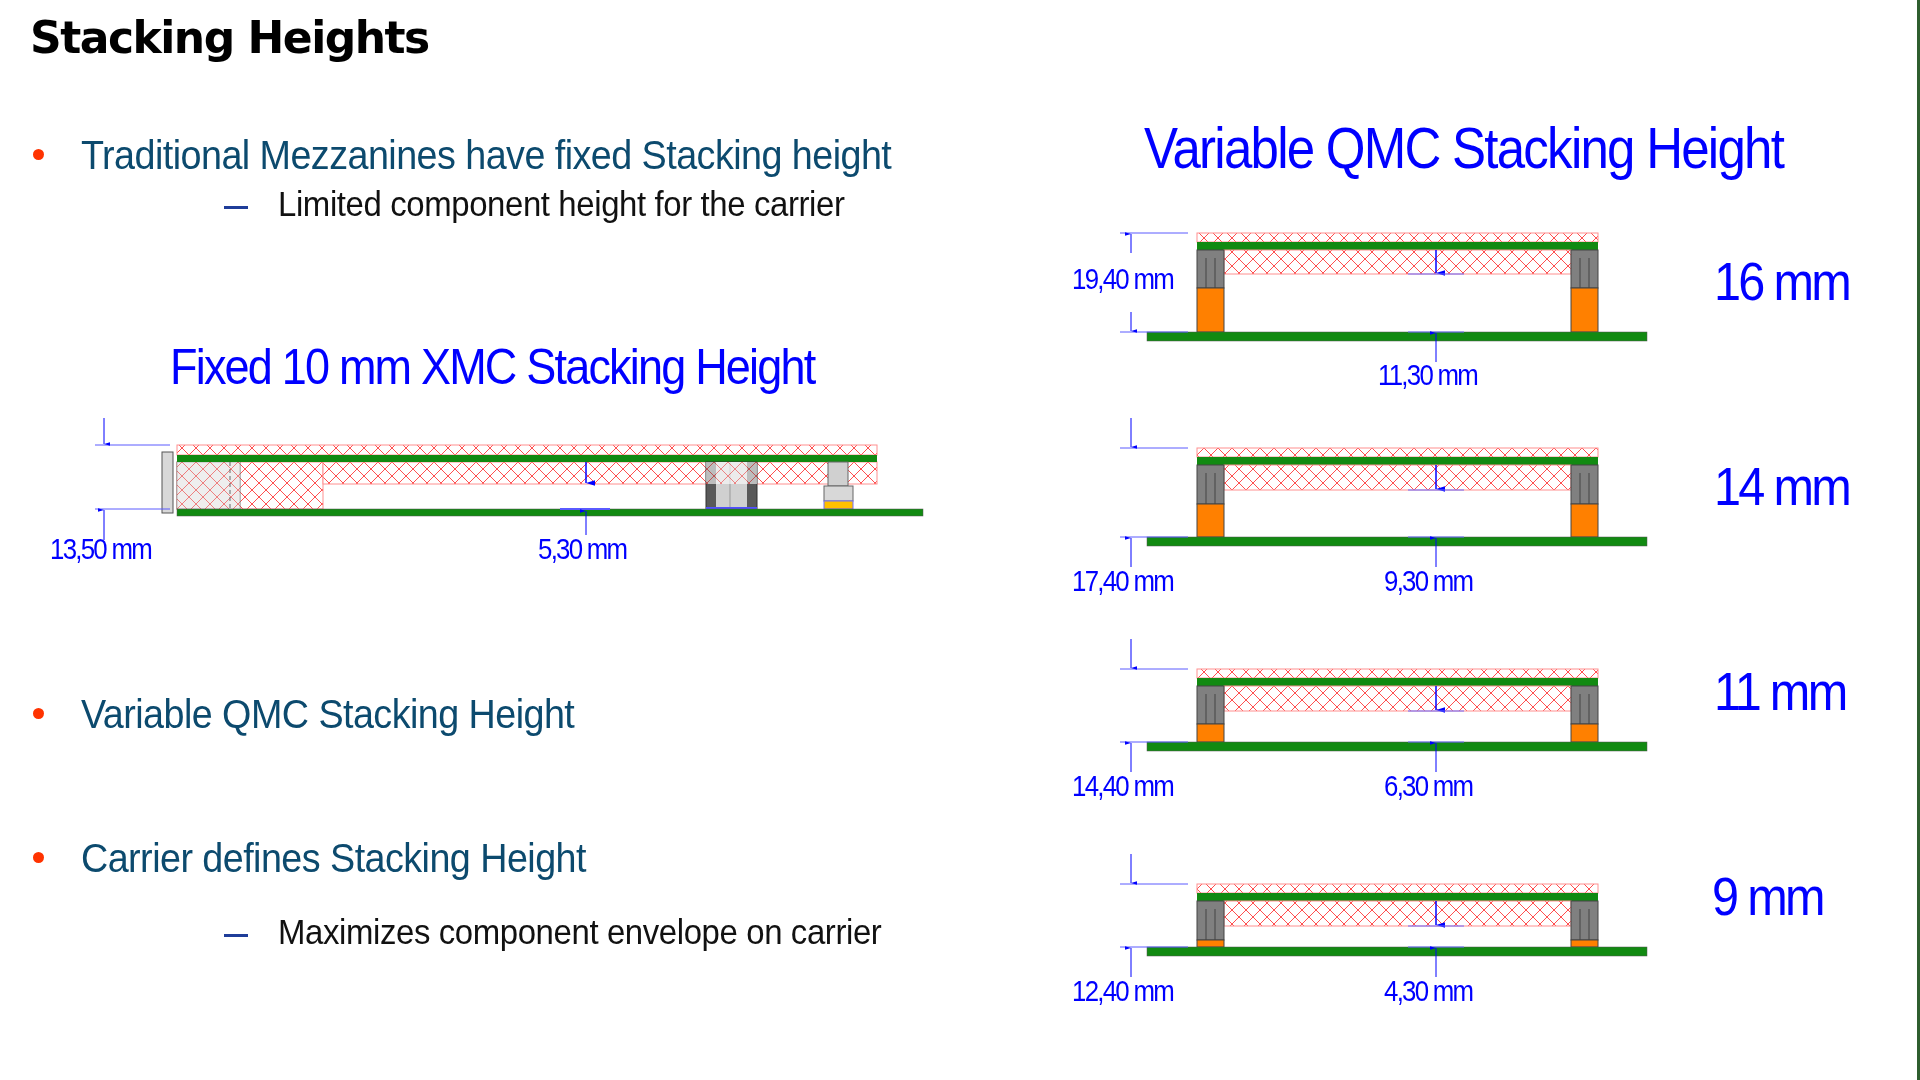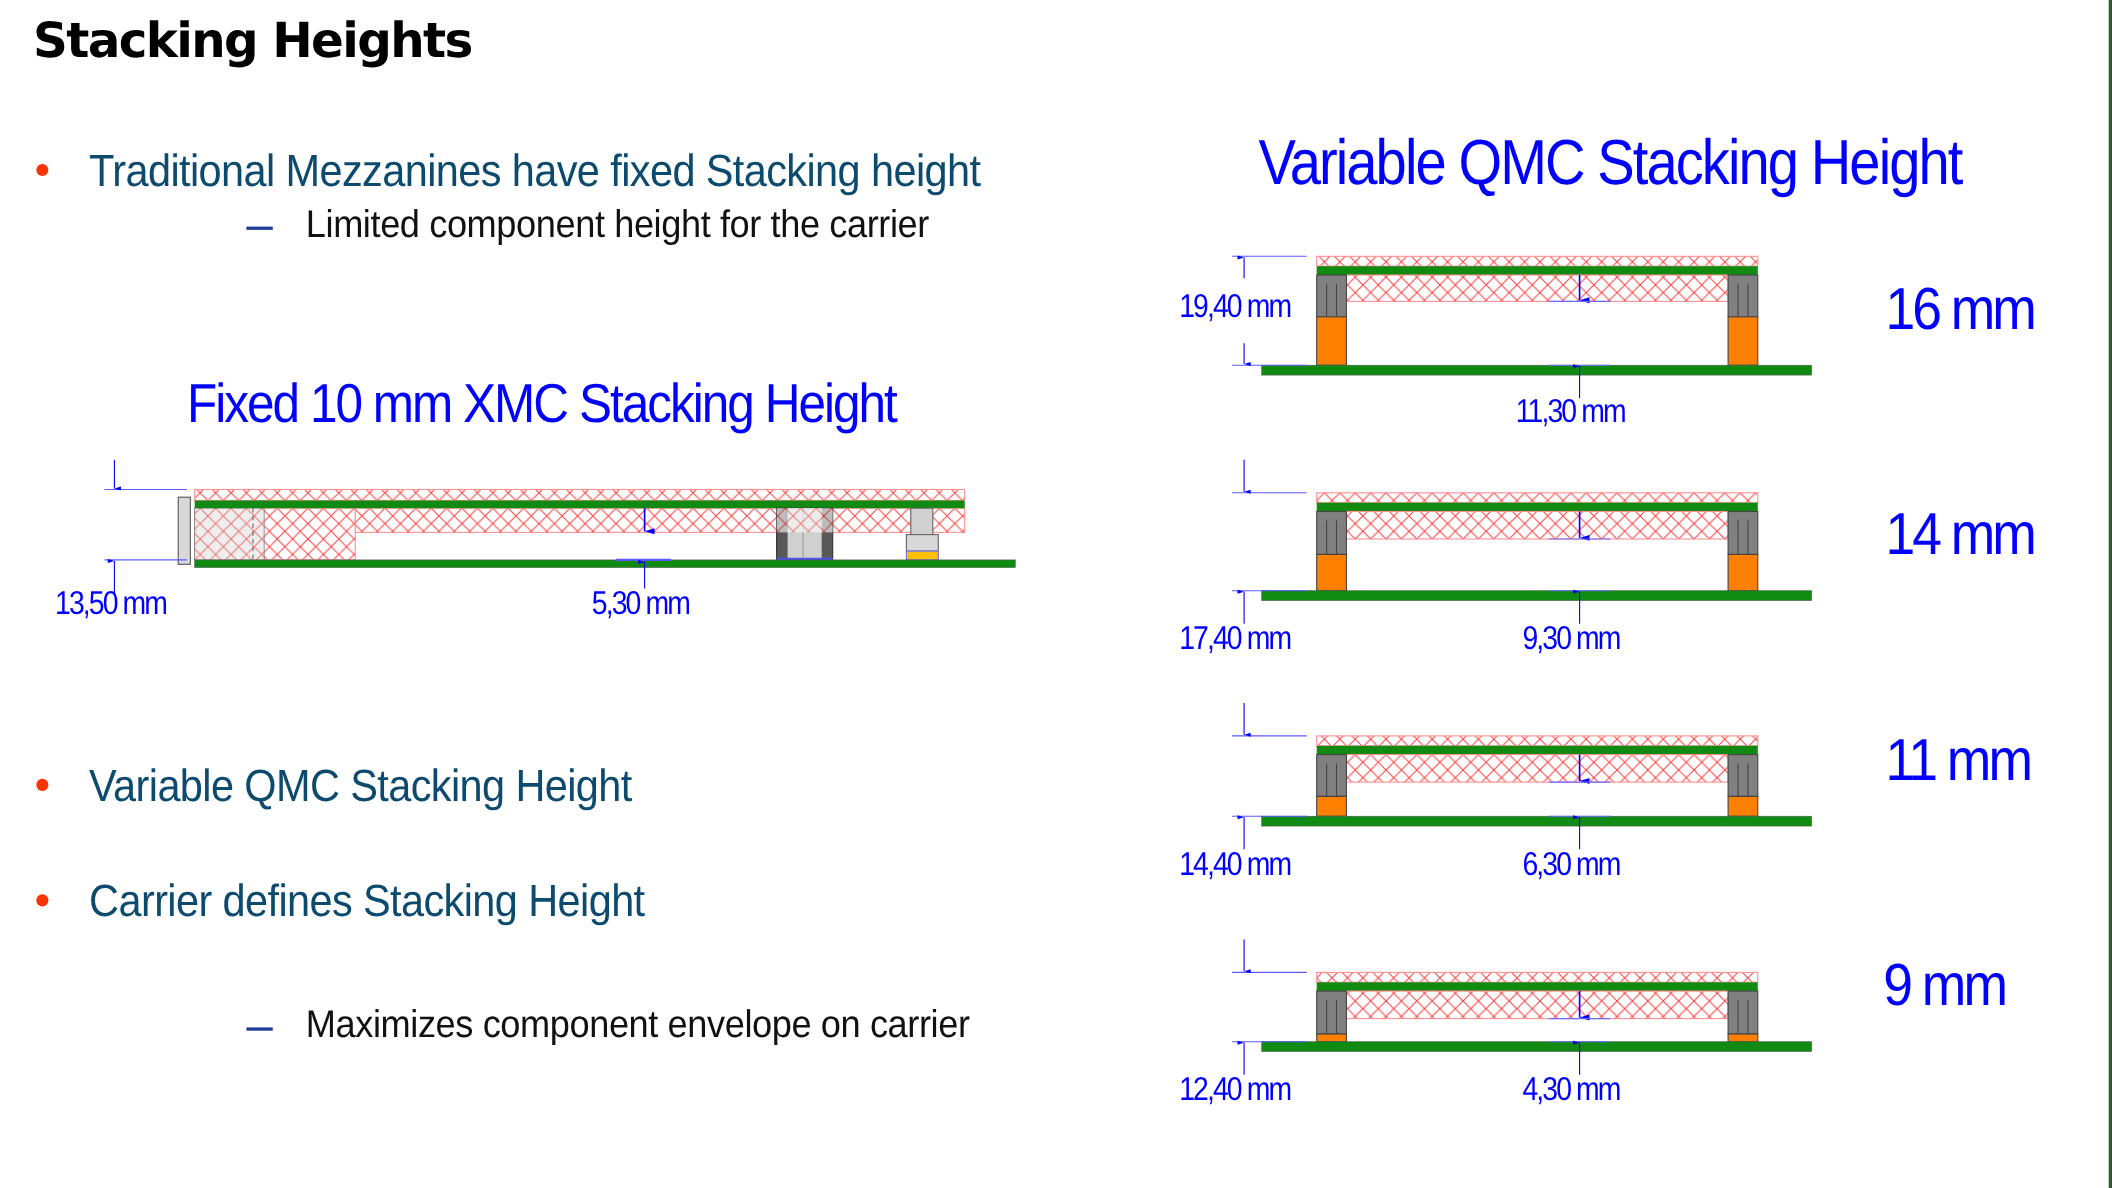--- a/index.html
+++ b/index.html
@@ -30,21 +30,21 @@
 <div class="sub" style="left:224px;top:184px;width:800px;height:44px;">
   <span class="dash" style="top:22px;"></span>
   <span class="txt" style="left:54px;top:0px;">Limited component height for the carrier</span>
 </div>
 
 <div class="bullet" style="left:33px;top:692px;width:700px;height:50px;">
   <span class="dot" style="top:16px;"></span>
   <span class="txt" style="left:48px;top:-1px;">Variable QMC Stacking Height</span>
 </div>
 
-<div class="bullet" style="left:33px;top:797px;width:700px;height:50px;">
+<div class="bullet" style="left:33px;top:836px;width:700px;height:50px;">
   <span class="dot" style="top:16px;"></span>
   <span class="txt" style="left:48px;top:-1px;">Carrier defines Stacking Height</span>
 </div>
 <div class="sub" style="left:224px;top:912px;width:820px;height:44px;">
   <span class="dash" style="top:22px;"></span>
   <span class="txt" style="left:54px;top:0px;">Maximizes component envelope on carrier</span>
 </div>
 
 <div class="blue-title" style="left:170px;top:338px;font-size:50px;transform:scaleX(0.9);">Fixed 10 mm XMC Stacking Height</div>
 <div class="blue-title" style="left:1144px;top:114px;font-size:58px;transform:scaleX(0.88);">Variable QMC Stacking Height</div>

